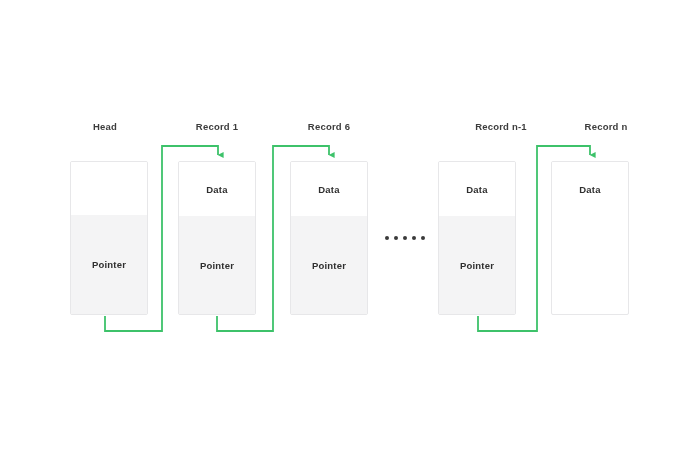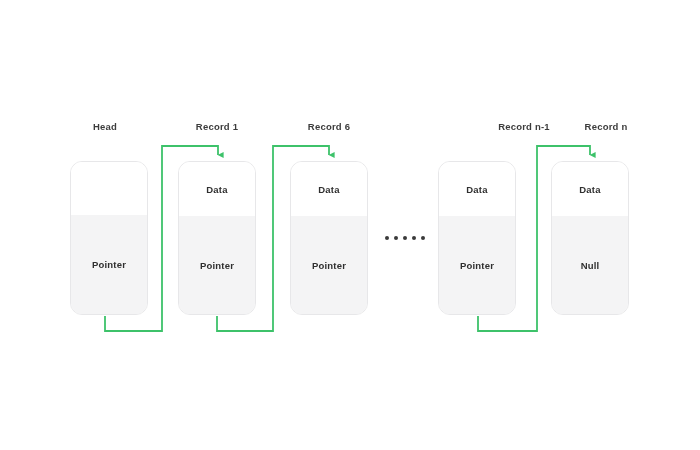--- a/index.html
+++ b/index.html
@@ -20,21 +20,21 @@
     text-align:center;
     white-space:nowrap;
     transform:translateX(-50%);
   }
 
   .node{
     position:absolute;
     box-sizing:border-box;
     border:1px solid #e7e7e9;
     background:#ffffff;
-    border-radius:12px;
+    border-radius:2px;
     overflow:hidden;
   }
   .cell{
     position:absolute;
     left:0;right:0;
     box-sizing:border-box;
     display:flex;
     align-items:center;
     justify-content:center;
     font-size:9.5px;
@@ -91,21 +91,21 @@
     <path d="M105,316 L105,331 L162,331 L162,146 L218,146 L218,155" fill="none" stroke="#3dc26a" stroke-width="1.8" marker-end="url(#arrowhead)"></path>
 
     <path d="M217,316 L217,331 L273,331 L273,146 L329,146 L329,155" fill="none" stroke="#3dc26a" stroke-width="1.8" marker-end="url(#arrowhead)"></path>
 
     <path d="M478,316 L478,331 L537,331 L537,146 L590,146 L590,155" fill="none" stroke="#3dc26a" stroke-width="1.8" marker-end="url(#arrowhead)"></path>
   </svg>
 
   <div class="node-label" style="left:105px;top:121px;">Head</div>
   <div class="node-label" style="left:217px;top:121px;">Record 1</div>
   <div class="node-label" style="left:329px;top:121px;">Record 6</div>
-  <div class="node-label" style="left:500px;top:121px;padding-left:48px;">Record n-1</div>
+  <div class="node-label" style="left:477px;top:121px;padding-left:48px;">Record n-1</div>
   <div class="node-label" style="left:590px;top:121px;padding-left:32px;">Record n</div>
 
   <div class="node" style="left:70px;top:161px;width:78px;height:154px;">
     <div class="cell empty"></div>
     <div class="cell pointer-only">Pointer</div>
   </div>
 
   <div class="node" style="left:178px;top:161px;width:78px;height:154px;">
     <div class="cell data">Data</div>
     <div class="cell pointer">Pointer</div>
@@ -124,16 +124,15 @@
     <span class="dot"></span>
   </div>
 
   <div class="node" style="left:438px;top:161px;width:78px;height:154px;">
     <div class="cell data">Data</div>
     <div class="cell pointer">Pointer</div>
   </div>
 
   <div class="node" style="left:551px;top:161px;width:78px;height:154px;">
     <div class="cell data">Data</div>
-    <div class="cell pointer">Null</div>
   </div>
 
 </div>
 
 </body></html>

